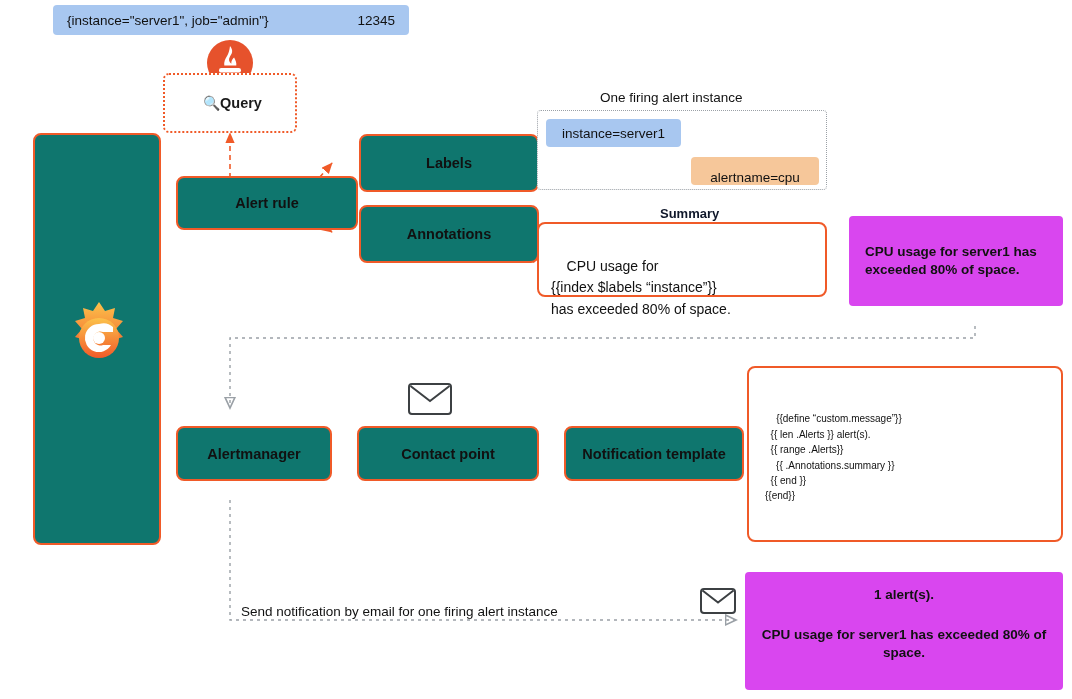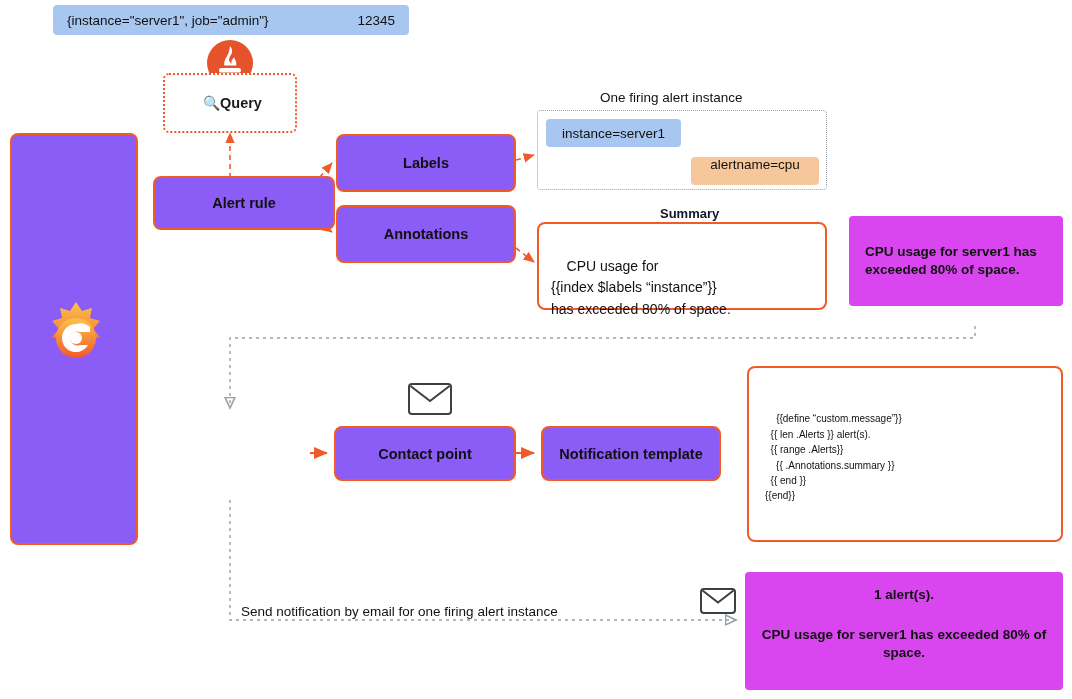--- a/index.html
+++ b/index.html
@@ -17,28 +17,29 @@
     height: 699px;
     overflow: hidden;
     background: #ffffff;
   }
   .abs { position: absolute; }
 
   
   .obox {
     border: 2px solid #f05a28;
     border-radius: 8px;
-    background: #8b5cf6;
+    background: #0f766e;
     box-sizing: border-box;
     display: flex;
     align-items: center;
     justify-content: center;
     font-weight: bold;
     font-size: 14.5px;
     color: #111;
+    margin-left: 23px;
   }
   .dotted-box {
     border: 2px dotted #f05a28;
     border-radius: 6px;
     box-sizing: border-box;
     background: #ffffff;
   }
   .dotted-gray {
     border: 1.5px dotted #9aa0a6;
     border-radius: 4px;
@@ -63,21 +64,21 @@
     align-items: center;
     justify-content: center;
     font-size: 13.5px;
     color: #111;
   }
   .orange-pill {
     background: #f6c79a;
     border-radius: 4px;
     box-sizing: border-box;
     display: flex;
-    align-items: flex-start;
+    align-items: flex-end;
     justify-content: center;
     font-size: 13.5px;
     color: #111;
   }
   .plain-label {
     font-size: 13.5px;
     color: #111;
   }
   .bold-label {
     font-size: 13px;
@@ -191,30 +192,33 @@
     <div class="abs blue-pill" style="left:8px; top:8px; width:135px; height:28px;">
       <span>instance=server1</span>
     </div>
     <div class="abs orange-pill" style="left:153px; top:46px; width:128px; height:28px;">
       <span>alertname=cpu</span>
     </div>
   </div>
 
   <div class="abs bold-label" style="left:660px; top:206px;">Summary</div>
 
-  <div class="abs codebox" style="left:537px; top:222px; width:290px; height:88px; font-size:14px; padding:10px 12px;">
+  <div class="abs codebox" style="left:537px; top:222px; width:290px; height:75px; font-size:14px; padding:10px 12px;">
     <span>CPU usage for
 {{index $labels “instance”}}
 has exceeded 80% of space.</span>
   </div>
 
   <div class="abs purple" style="left:849px; top:216px; width:214px; height:90px; display:flex; align-items:center;">
     <span>CPU usage for server1 has exceeded 80% of space.</span>
   </div>
 
+  <div class="abs obox" style="left:153px; top:426px; width:156px; height:55px;">
+    <span>Alertmanager</span>
+  </div>
 
   <div class="abs" style="left:408px; top:383px; width:44px; height:32px;">
     <svg width="44" height="32" viewBox="0 0 44 32">
       <rect x="1" y="1" width="42" height="30" rx="3" fill="#ffffff" stroke="#3c4043" stroke-width="2"></rect>
       <path d="M2.5 3 L22 18 L41.5 3" fill="none" stroke="#3c4043" stroke-width="2"></path>
     </svg>
   </div>
   <div class="abs obox" style="left:334px; top:426px; width:182px; height:55px;">
     <span>Contact point</span>
   </div>

